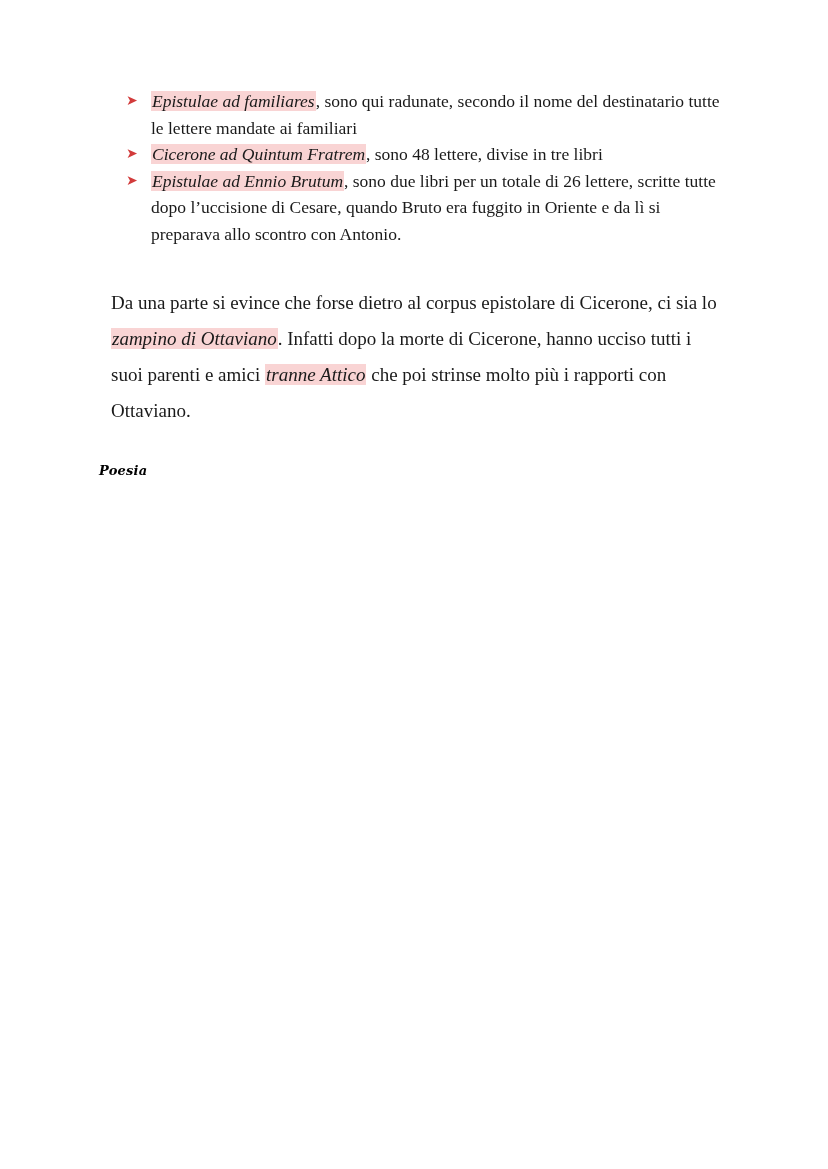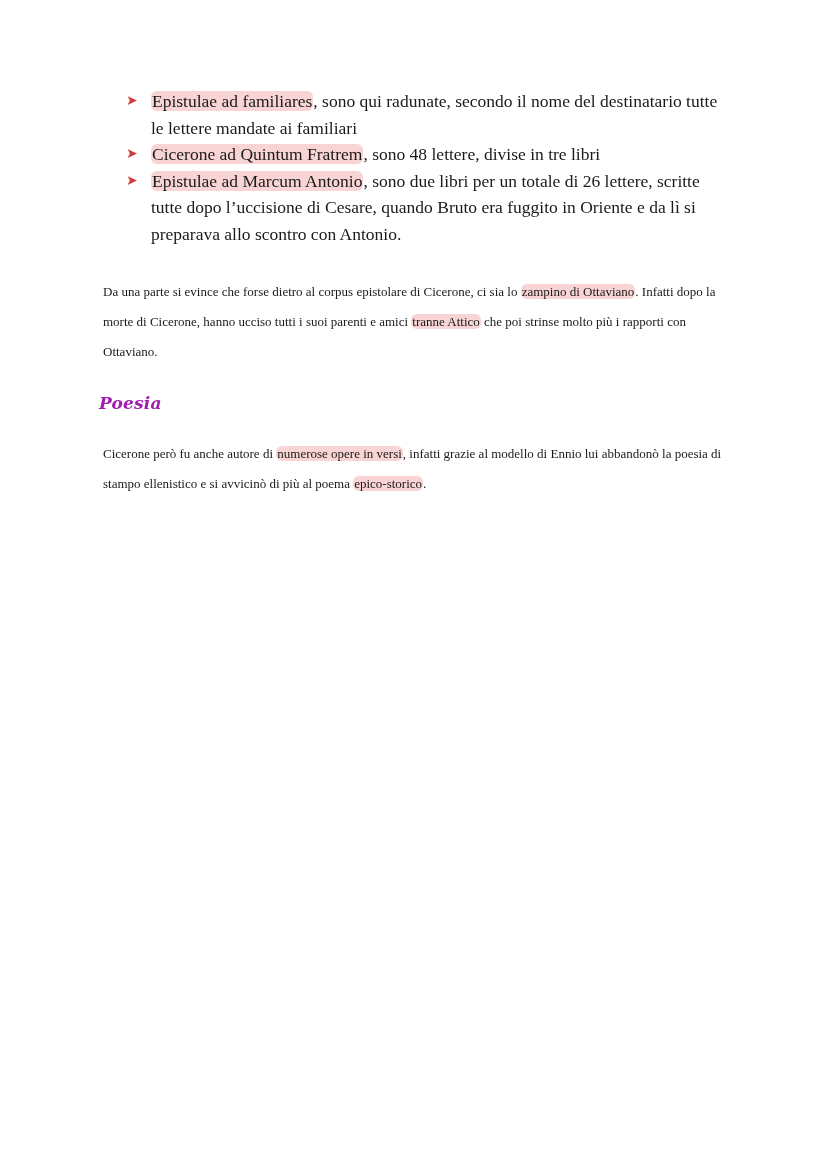--- a/index.html
+++ b/index.html
@@ -49,39 +49,39 @@
     color: #d23b3b;
     font-size: 14px;
     line-height: 26.5px;
   }
 
   .hl {
     background: #f9d4d4;
     padding: 0 1px;
   }
   .it {
-    border-radius: 6px;
+    font-style: italic;
   }
 
   
   p.para {
-    font-size: 13px;
-    line-height: 30px;
-    margin: 4px;
+    font-size: 19px;
+    line-height: 36px;
+    margin: 12px;
   }
   .spacer-lg { height: 26px; }
   .spacer-md { height: 22px; }
 
   
   .section-heading {
-    color: #a21caf;
+    color: #000000;
     font-family: "DejaVu Serif", serif;
     font-weight: bold;
     font-style: italic;
-    font-size: 17px;
+    font-size: 13px;
     letter-spacing: 0.2px;
     margin: 0;
   }
 </style>
 </head>
 <body>
 
 <div class="page">
   <div class="content">
 
@@ -89,30 +89,29 @@
       <li class="bullet-item">
         <span class="arrow">➤</span>
         <span class="hl it">Epistulae ad familiares</span><span>, sono qui radunate, secondo il nome del destinatario tutte le lettere mandate ai familiari</span>
       </li>
       <li class="bullet-item">
         <span class="arrow">➤</span>
         <span class="hl it">Cicerone ad Quintum Fratrem</span><span>, sono 48 lettere, divise in tre libri</span>
       </li>
       <li class="bullet-item">
         <span class="arrow">➤</span>
-        <span class="hl it">Epistulae ad Marcum Antonio</span><span>, sono due libri per un totale di 26 lettere, scritte tutte dopo l’uccisione di Cesare, quando Bruto era fuggito in Oriente e da lì si preparava allo scontro con Antonio.</span>
+        <span class="hl it">Epistulae ad Ennio Brutum</span><span>, sono due libri per un totale di 26 lettere, scritte tutte dopo l’uccisione di Cesare, quando Bruto era fuggito in Oriente e da lì si preparava allo scontro con Antonio.</span>
       </li>
     </ul>
 
     <div class="spacer-lg"></div>
 
     <p class="para"><span>Da una parte si evince che forse dietro al corpus epistolare di Cicerone, ci sia lo </span><span class="hl it">zampino di Ottaviano</span><span>. Infatti dopo la morte di Cicerone, hanno ucciso tutti i suoi parenti e amici </span><span class="hl it">tranne Attico</span><span> che poi strinse molto più i rapporti con Ottaviano.</span></p>
 
     <div class="spacer-md"></div>
 
     <p class="section-heading">Poesia</p>
 
     <div class="spacer-md"></div>
 
-    <p class="para"><span>Cicerone però fu anche autore di </span><span class="hl it">numerose opere in versi</span><span>, infatti grazie al modello di Ennio lui abbandonò la poesia di stampo ellenistico e si avvicinò di più al poema </span><span class="hl it">epico-storico</span><span>.</span></p>
 
   </div>
 </div>
 
 </body></html>

